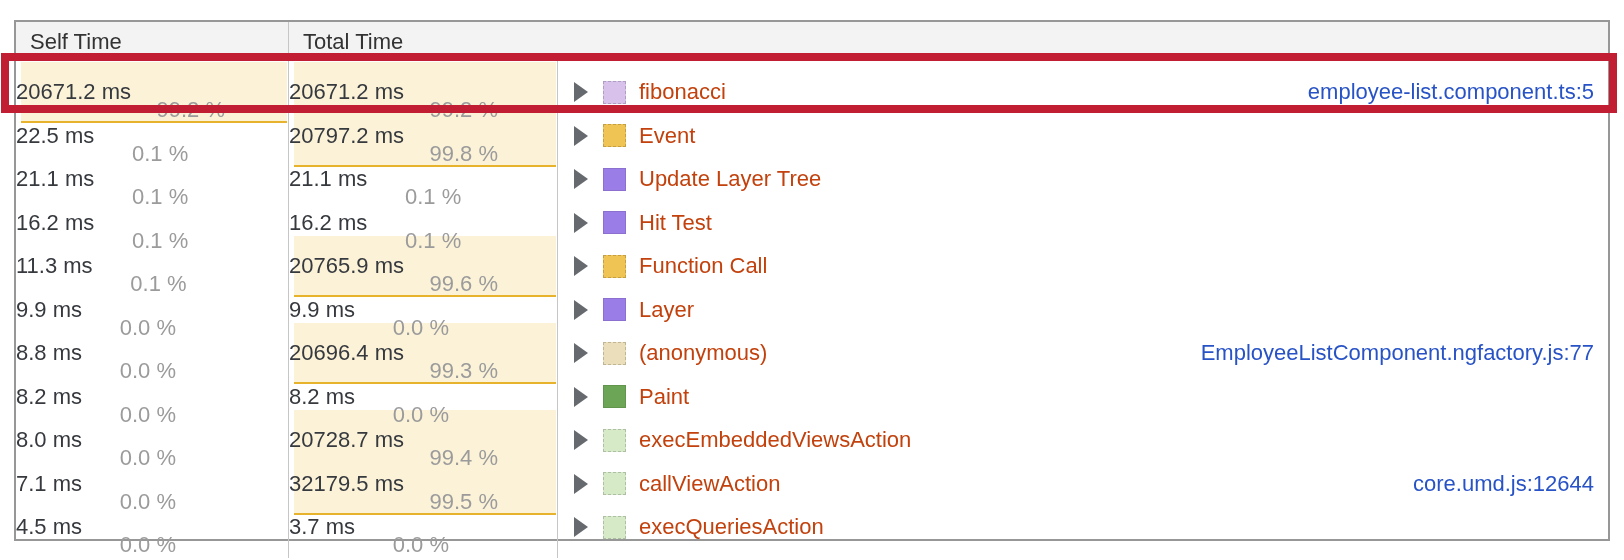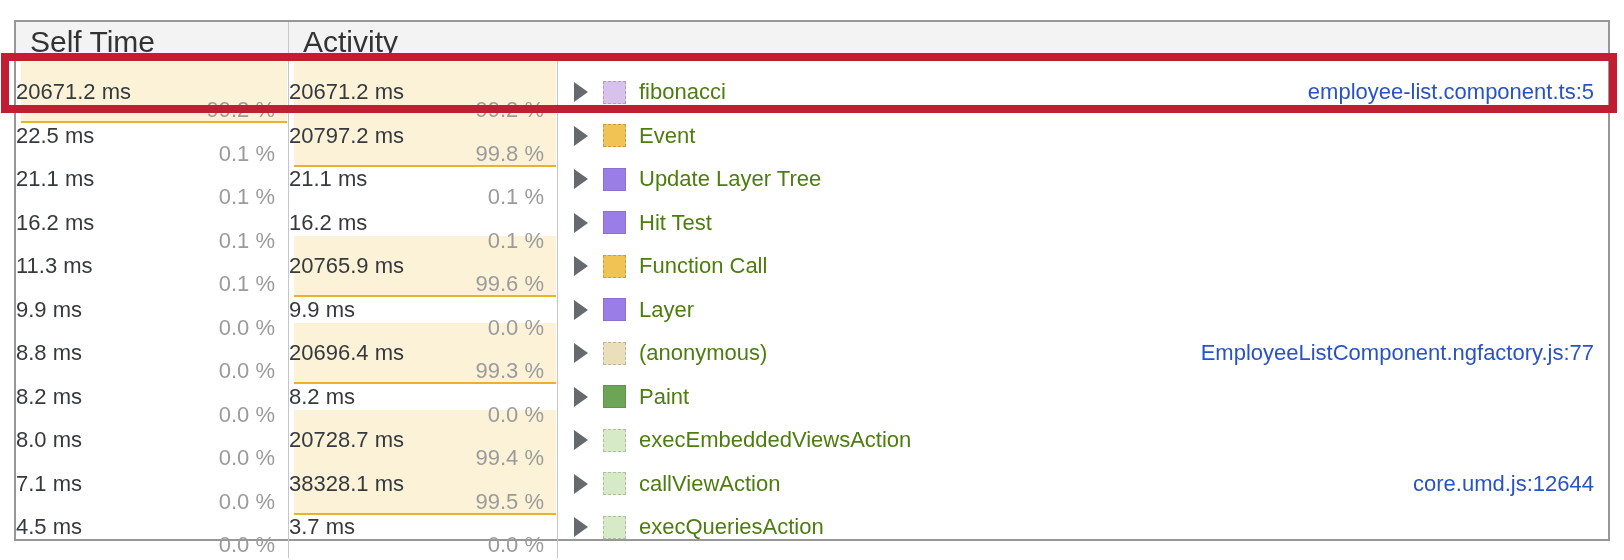--- a/index.html
+++ b/index.html
@@ -1,56 +1,56 @@
 <!DOCTYPE html>
 <html style="--heat-bg: #fbf2d8; --heat-border: #e7b22c; --link-color: #2853c6; --annotation-color: #c21e33;"><head>
 <meta charset="utf-8">
 <style>
   html,body{margin:0;padding:0;background:#ffffff;width:1624px;height:560px;
     font-family:"Liberation Sans", sans-serif; overflow:hidden; position:relative;}
   .perf-table{position:absolute;left:14px;top:20px;width:1596px;height:521px;
     border:2px solid #979797;box-sizing:border-box;background:#fff;}
   .hdr{display:grid;grid-template-columns:273px 269px 1fr;height:39px;
     background:#f3f3f3;}
-  .hdr-cell{font-size:30px;color:#333;line-height:39px;padding-left:14px;
+  .hdr-cell{font-size:22px;color:#333;line-height:39px;padding-left:14px;
     border-right:1px solid #c6c6c6;box-sizing:border-box;white-space:nowrap;}
   .hdr-cell:last-child{border-right:none;}
   .tbody{display:block;}
   .row{display:grid;grid-template-columns:273px 269px 1fr;height:43.5px;}
   .cell{position:relative;box-sizing:border-box;font-size:22px;}
-  .cell.self,.cell.total{display:flex;align-items:center;justify-content:space-between;
+  .cell.self,.cell.total{display:flex;align-items:center;justify-content:flex-start;
     padding-right:13px;border-right:1px solid #c6c6c6;}
   .heatbg{position:absolute;left:5px;right:1px;top:1px;bottom:0;
     background:var(--heat-bg,#fbf2d8);border-bottom:2px solid var(--heat-border,#e7b22c);
     box-sizing:border-box;display:none;}
   .cell.heat .heatbg{display:block;}
   .time{position:relative;z-index:1;color:#36393e;text-align:right;margin-right:14px;}
   .pct{position:relative;z-index:1;color:#9b9b9b;width:80px;text-align:right;margin-top:36px;}
   .cell.activity{display:flex;align-items:center;padding:0 14px 0 16px;}
   .tri{width:0;height:0;border-top:10px solid transparent;border-bottom:10px solid transparent;
     border-left:14px solid #666a6e;margin-right:15px;flex:none;cursor:pointer;}
   .icon{width:23px;height:23px;flex:none;margin-right:13px;box-sizing:border-box;
     border:1px solid rgba(0,0,0,0.10);}
   .icon.dotted{border:1px dashed rgba(0,0,0,0.18);
     background-image:radial-gradient(rgba(255,255,255,0.6) 1.2px, transparent 1.4px);
     background-size:6px 6px;}
-  .label{color:#4d7c0f;white-space:nowrap;}
+  .label{color:#c2410c;white-space:nowrap;}
   .link{margin-left:auto;color:var(--link-color,#2853c6);
     white-space:nowrap;cursor:pointer;}
   .annotation{position:absolute;left:1px;top:53px;width:1616px;height:60px;
     border:8px solid var(--annotation-color,#c21e33);box-sizing:border-box;
     z-index:10;pointer-events:none;}
 </style>
 </head>
 <body>
 
 <div class="perf-table">
   <div class="hdr">
     <div class="hdr-cell">Self Time</div>
-    <div class="hdr-cell">Activity</div>
+    <div class="hdr-cell">Total Time</div>
   </div>
   <div class="tbody">
   <div class="row">
     <div class="cell self heat">
       <div class="heatbg"></div>
       <span class="time">20671.2 ms</span>
       <span class="pct">99.2 %</span>
     </div>
     <div class="cell total heat">
       <div class="heatbg"></div>
@@ -217,21 +217,21 @@
   </div>
 
   <div class="row">
     <div class="cell self">
 
       <span class="time">7.1 ms</span>
       <span class="pct">0.0 %</span>
     </div>
     <div class="cell total heat">
       <div class="heatbg"></div>
-      <span class="time">38328.1 ms</span>
+      <span class="time">32179.5 ms</span>
       <span class="pct">99.5 %</span>
     </div>
     <div class="cell activity">
       <span class="tri"></span>
       <span class="icon dotted" style="background: rgb(215, 234, 200);"></span>
       <span class="label">callViewAction</span>
       <span class="link">core.umd.js:12644</span>
     </div>
   </div>
 

